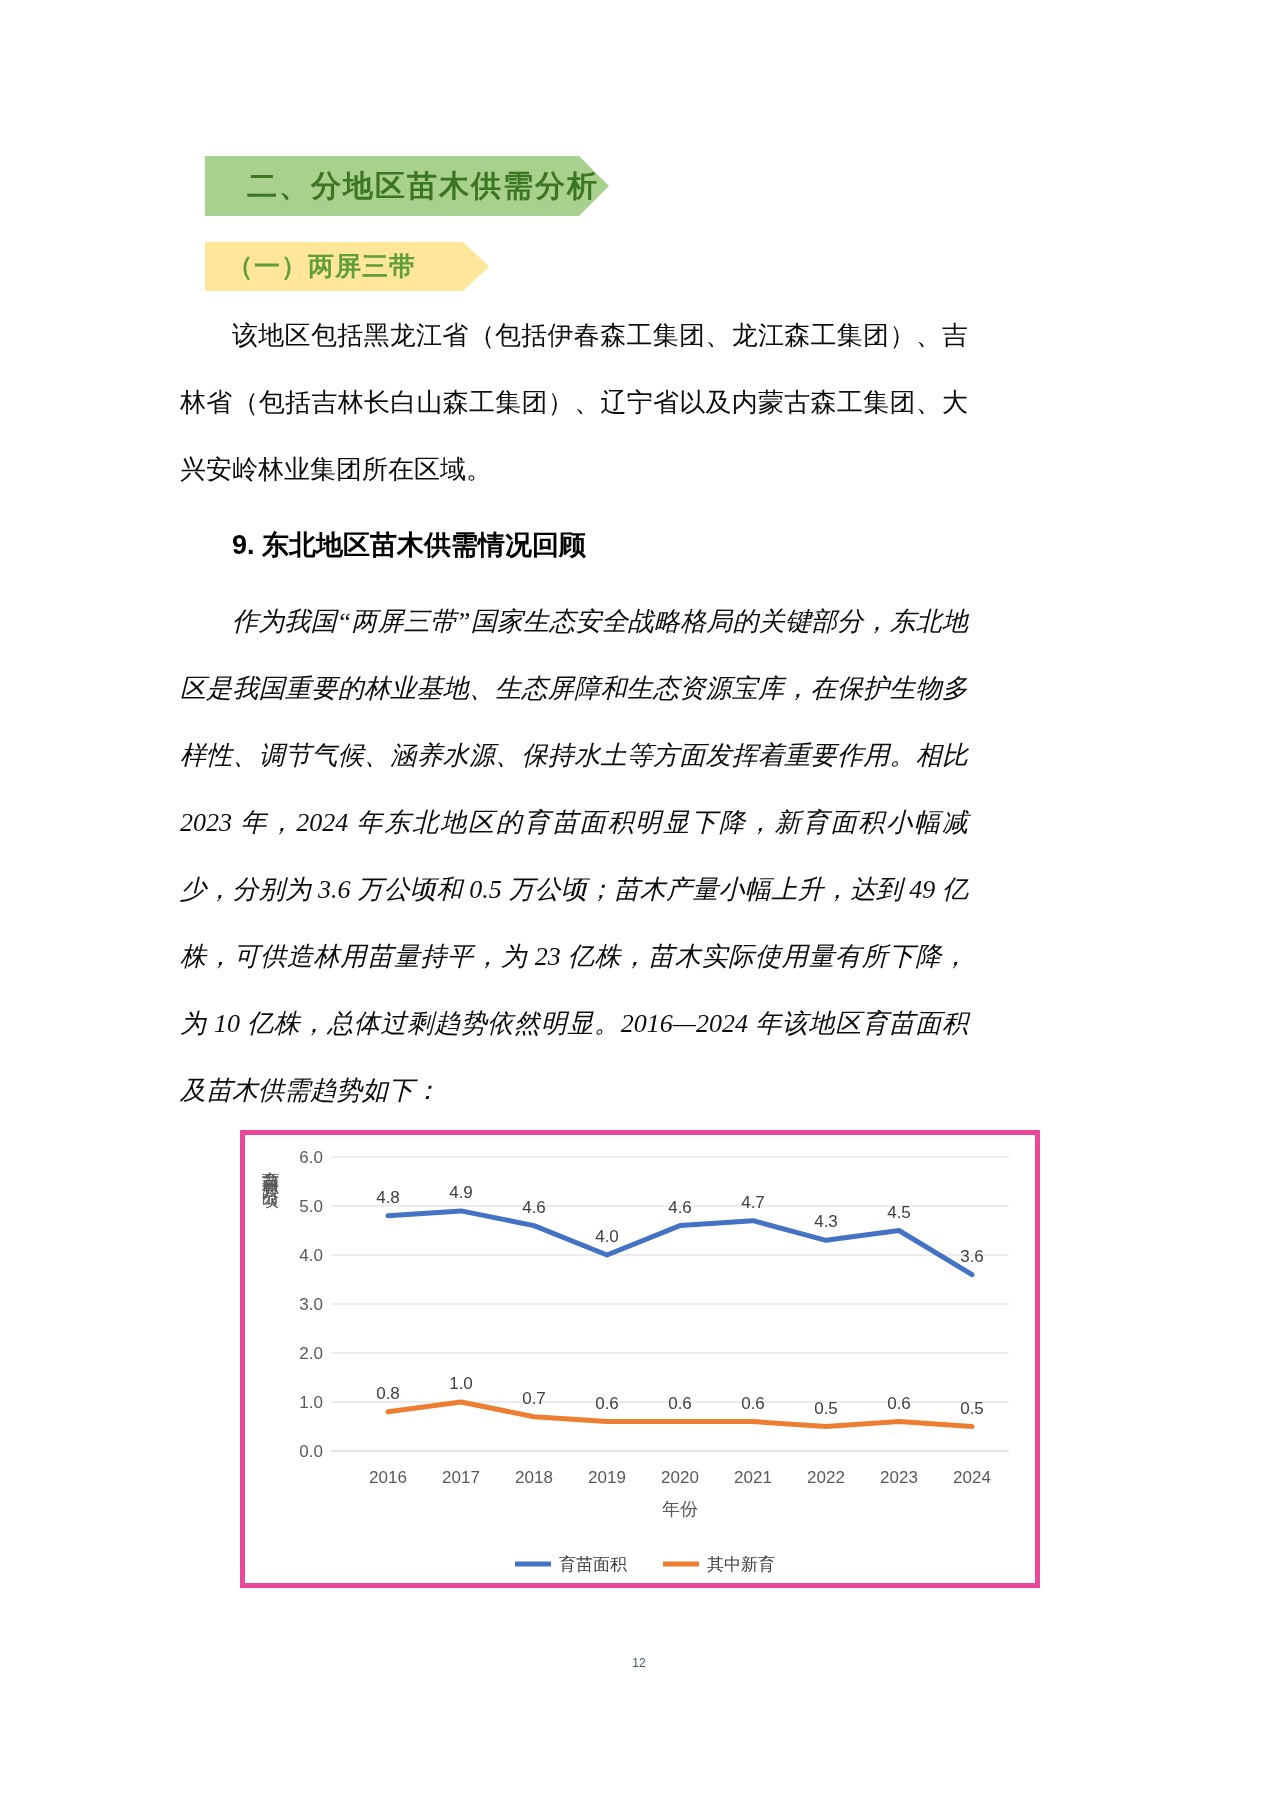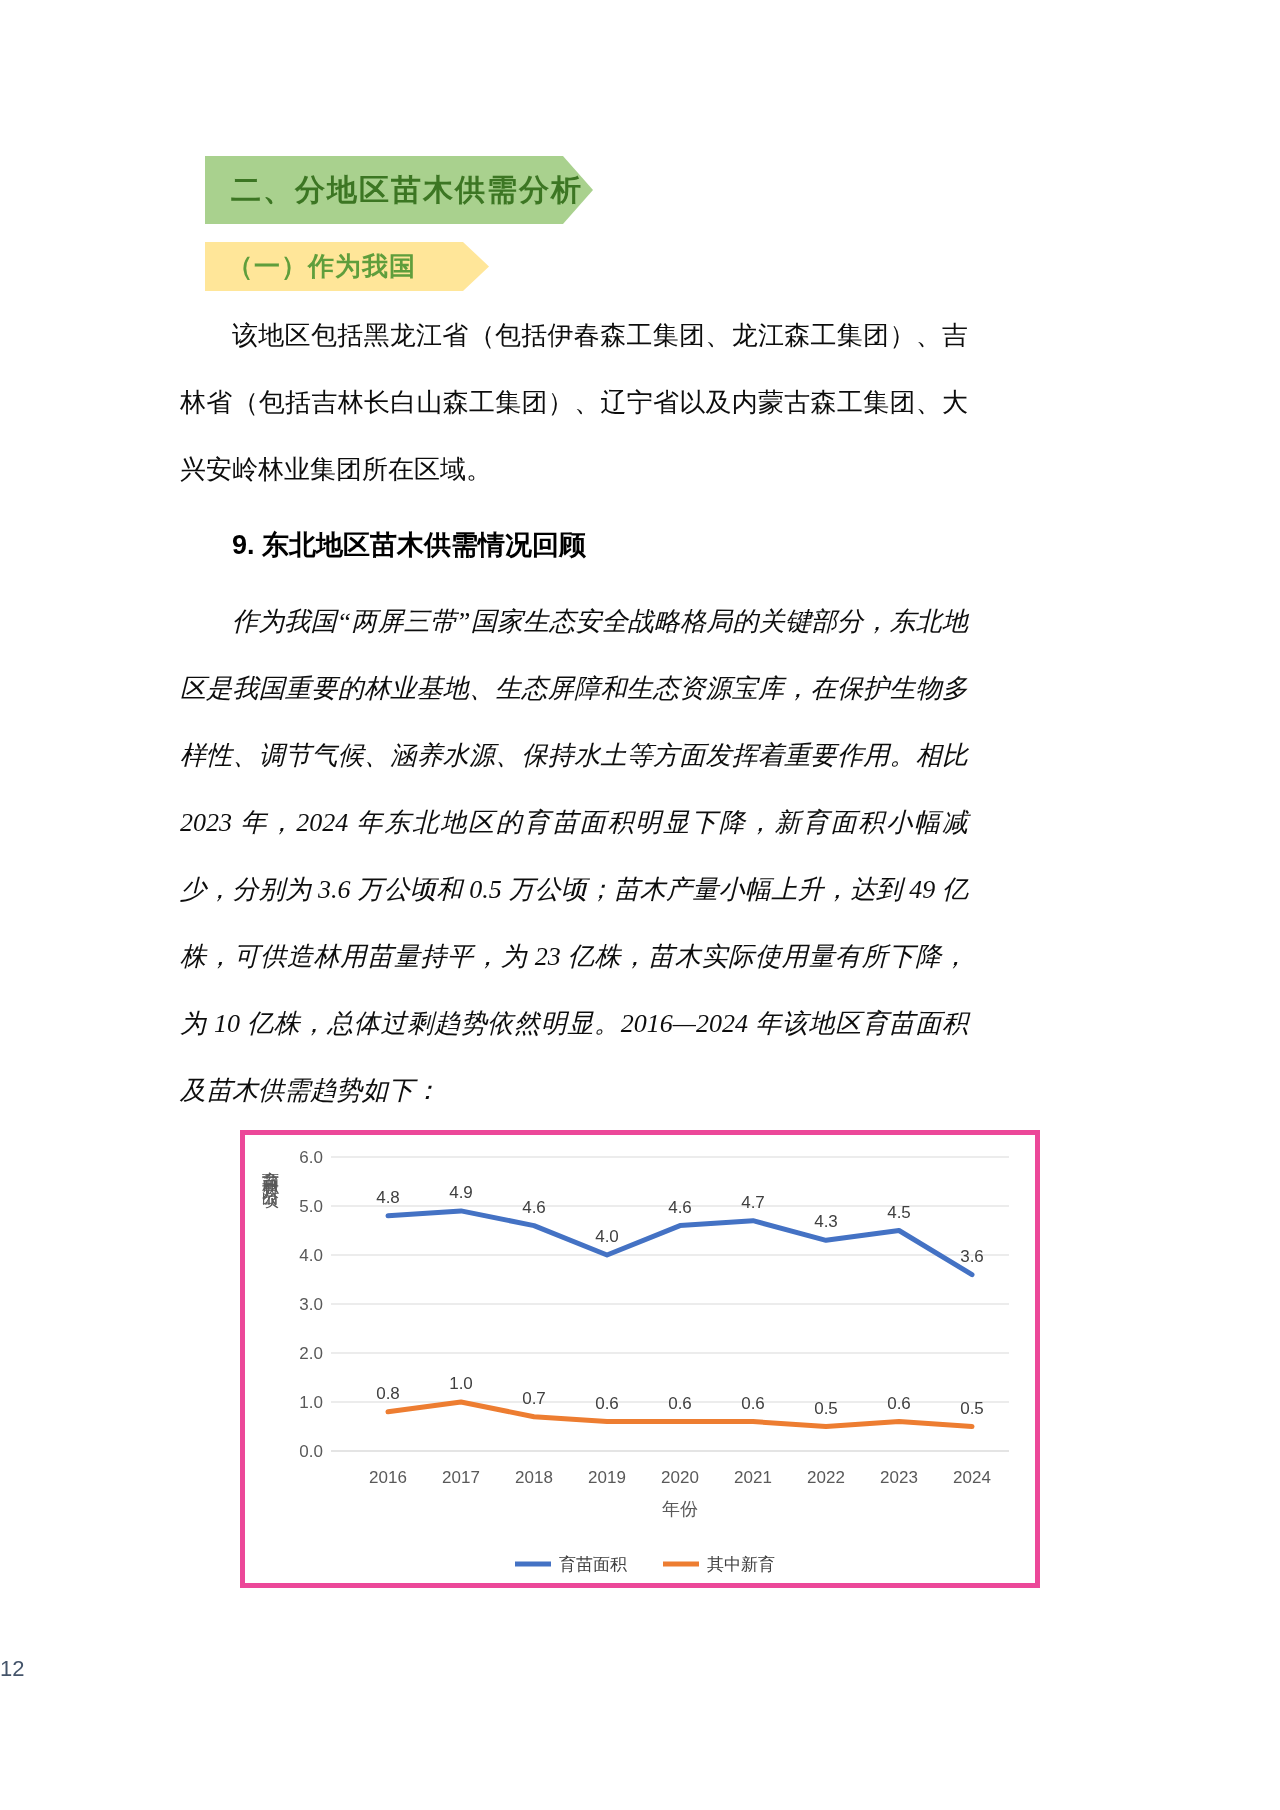--- a/index.html
+++ b/index.html
@@ -5,21 +5,21 @@
   html,body{margin:0;padding:0;background:#ffffff;}
   .page{
     position:relative;width:1280px;height:1810px;background:#ffffff;overflow:hidden;
     font-family:"Liberation Serif","DejaVu Serif",serif;color:#111;
   }
   .banner{
     position:absolute;display:flex;align-items:center;
     font-family:"Liberation Sans","DejaVu Sans",sans-serif;font-weight:bold;
   }
   .banner-green{
-    left:205px;top:156px;width:362px;height:68px;padding-left:26px;
+    left:205px;top:156px;width:362px;height:60px;padding-left:42px;
     background:#a9d18e;color:#3c7623;font-size:30px;letter-spacing:2px;
     clip-path:polygon(0 0,calc(100% - 30px) 0,100% 50%,calc(100% - 30px) 100%,0 100%);
   }
   .banner-yellow{
     left:205px;top:242px;width:262px;height:49px;padding-left:22px;
     background:#ffe699;color:#5f9e3c;font-size:26px;letter-spacing:1px;
     clip-path:polygon(0 0,calc(100% - 26px) 0,100% 50%,calc(100% - 26px) 100%,0 100%);
   }
   .body-text{
     position:absolute;left:180px;width:788px;margin:0;
@@ -47,36 +47,36 @@
   svg text{font-family:"Liberation Sans","DejaVu Sans",sans-serif;fill:#595959;}
   svg .tick{font-size:17px;}
   svg .dlabel{font-size:17px;fill:#404040;}
   svg .xlab{font-size:18px;fill:#595959;}
   svg .legend-label{font-size:17px;fill:#404040;}
   .figure-caption{
     position:absolute;left:0;top:1608px;width:1242px;text-align:center;
     font-size:24px;color:#000;letter-spacing:4px;
   }
   .page-number{
-    position:absolute;left:0;top:1656px;width:1278px;
+    position:absolute;left:0;top:1656px;width:1278px;text-align:center;
     font-family:"Liberation Sans","DejaVu Sans",sans-serif;
-    font-size:22px;color:#44546a;
+    font-size:12px;color:#44546a;
   }
 </style>
 </head>
 <body>
 
 <div class="page">
 
   <div class="banner banner-green">
     <span>二、分地区苗木供需分析</span>
   </div>
 
   <div class="banner banner-yellow">
-    <span>（一）作为我国</span>
+    <span>（一）两屏三带</span>
   </div>
 
   <p class="body-text para1">该地区包括黑龙江省（包括伊春森工集团、龙江森工集团）、吉林省（包括吉林长白山森工集团）、辽宁省以及内蒙古森工集团、大兴安岭林业集团所在区域。</p>
 
   <h3 class="sub-heading">9. 东北地区苗木供需情况回顾</h3>
 
   <p class="body-text para2">作为我国“两屏三带”国家生态安全战略格局的关键部分，东北地区是我国重要的林业基地、生态屏障和生态资源宝库，在保护生物多样性、调节气候、涵养水源、保持水土等方面发挥着重要作用。相比 2023 年，2024 年东北地区的育苗面积明显下降，新育面积小幅减少，分别为 3.6 万公顷和 0.5 万公顷；苗木产量小幅上升，达到 49 亿株，可供造林用苗量持平，为 23 亿株，苗木实际使用量有所下降，为 10 亿株，总体过剩趋势依然明显。2016—2024 年该地区育苗面积及苗木供需趋势如下：</p>
 
   <div class="chart-box">
     <div class="y-axis-title">育苗面积（万公顷）</div>

